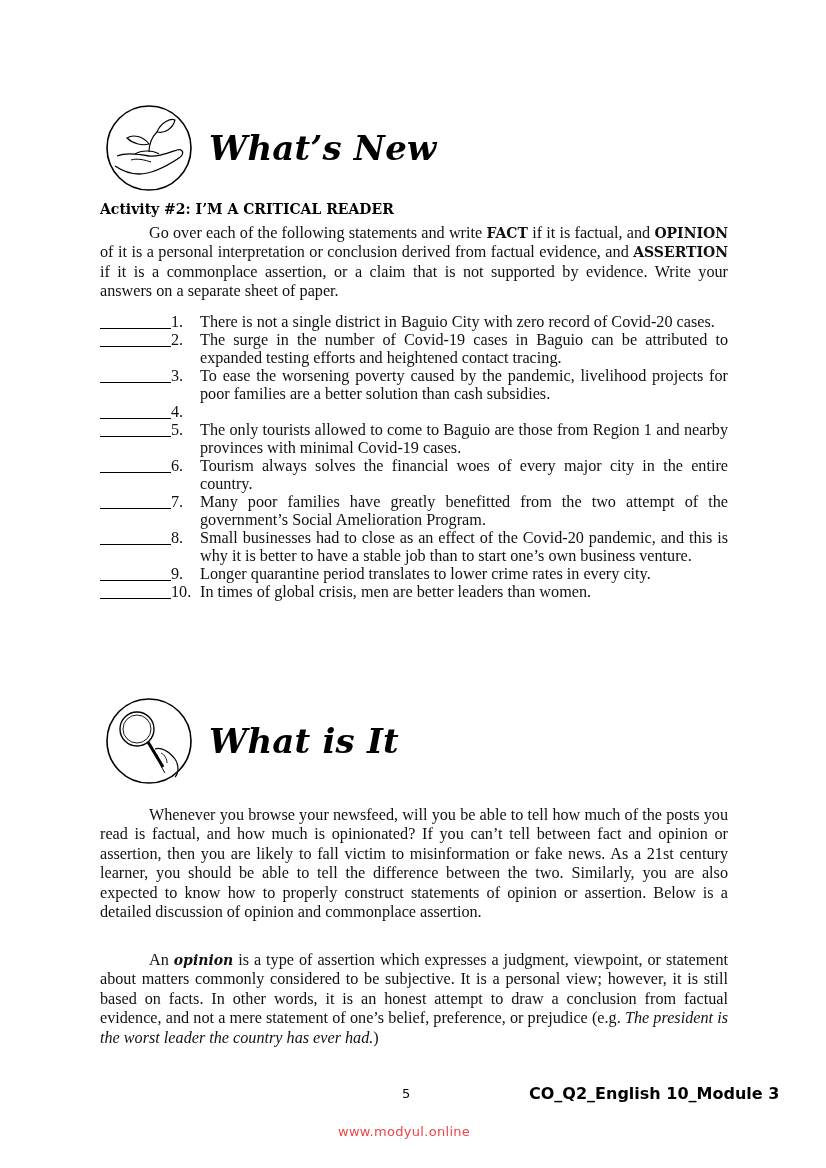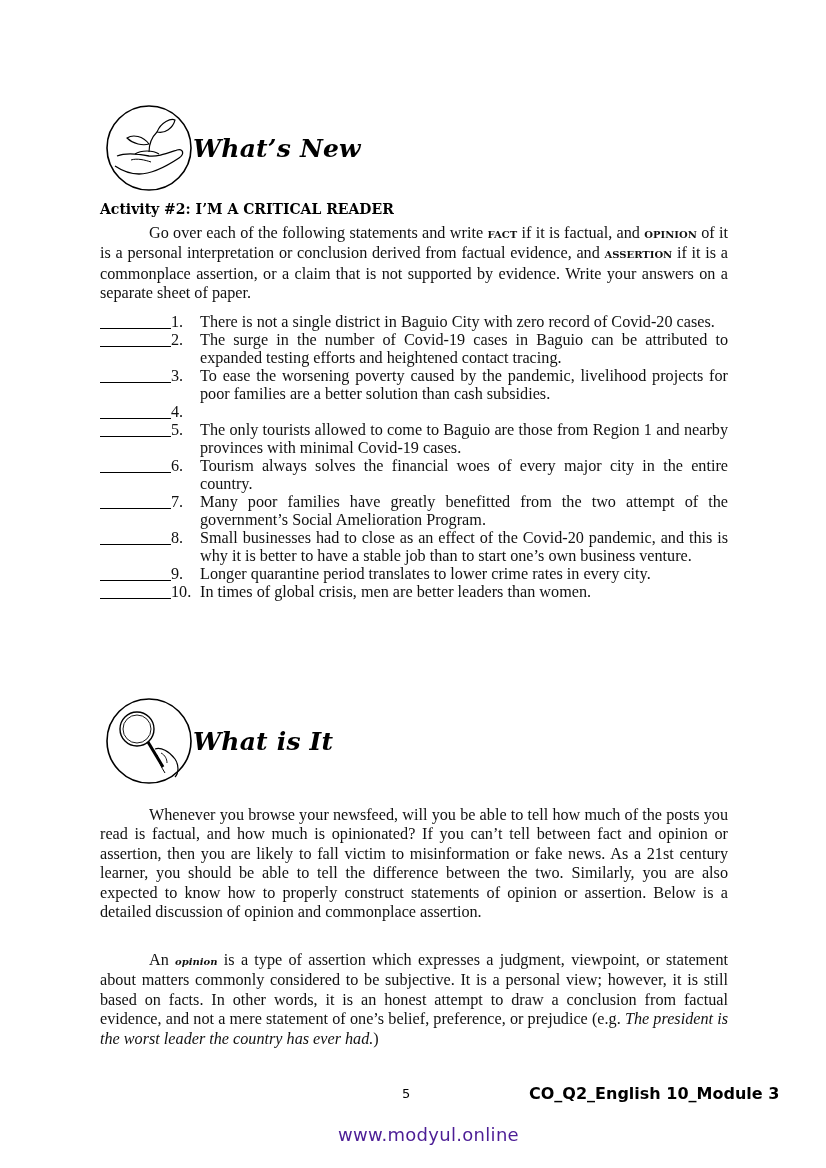--- a/index.html
+++ b/index.html
@@ -3,49 +3,49 @@
   <meta charset="utf-8">
   <style>
     html, body { margin: 0; padding: 0; background: #ffffff; }
     body { width: 826px; height: 1168px; position: relative; overflow: hidden; color: #111; }
     .page { position: absolute; left: 0; top: 0; width: 826px; height: 1168px; }
 
     .section-head { position: absolute; left: 105px; display: flex; align-items: center; }
     .section-icon { width: 88px; height: 88px; }
     .section-title {
       font-family: "DejaVu Serif", serif; font-weight: bold; font-style: italic;
-      font-size: 25px; color: #000; letter-spacing: 0.2px;
+      font-size: 34px; margin-left: 16px; color: #000; letter-spacing: 0.2px;
     }
 
     .activity-title {
       position: absolute; left: 100px; top: 201px;
       font-family: "DejaVu Serif", serif; font-weight: bold; font-size: 14px; color: #000;
     }
 
     .para {
       position: absolute; left: 100px; width: 628px;
       font-family: "Liberation Serif", serif; font-size: 16.2px; line-height: 19.4px;
       text-align: justify; color: #111;
     }
     .para .indent { display: inline-block; width: 49px; }
-    .para b { font-family: "DejaVu Serif", serif; font-size: 10px; margin-top: 42px; }
+    .para b { font-family: "DejaVu Serif", serif; font-size: 14px; margin-top: 42px; }
 
     .items { position: absolute; left: 100px; top: 313px; width: 628px;
       font-family: "Liberation Serif", serif; font-size: 16.2px; line-height: 18px; color: #111; }
     .item { display: flex; align-items: flex-start; margin-bottom: 0; }
     .blank { width: 71px; height: 15px; border-bottom: 1.3px solid #000; flex: none; }
     .num { width: 29px; flex: none; text-align: left; }
     .item-text { flex: 1; text-align: justify; }
 
     .footer-page { position: absolute; left: 402px; top: 1086px;
       font-family: "DejaVu Sans", sans-serif; font-size: 13px; color: #000; }
     .footer-code { position: absolute; left: 529px; top: 1084px;
       font-family: "DejaVu Sans", sans-serif; font-weight: bold; font-size: 16px; color: #000; }
     .watermark { position: absolute; left: 338px; top: 1124px;
-      font-family: "DejaVu Sans", sans-serif; font-size: 18px; color: #4c1d95; letter-spacing: 0.3px; }
+      font-family: "DejaVu Sans", sans-serif; font-size: 13px; color: #ef4444; letter-spacing: 0.3px; }
   </style>
 </head>
 <body>
 
 <div class="page">
 
   <div class="section-head" style="top:104px;">
     <svg class="section-icon" viewBox="0 0 88 88">
       <circle cx="44" cy="44" r="42" fill="none" stroke="#000" stroke-width="1.6"></circle>
       <path d="M12 52 C 22 48, 34 50, 44 52 C 52 53, 60 50, 72 46 C 78 44, 80 50, 74 54 C 62 62, 48 70, 34 70 C 24 70, 16 66, 10 62" fill="none" stroke="#000" stroke-width="1.3"></path>

